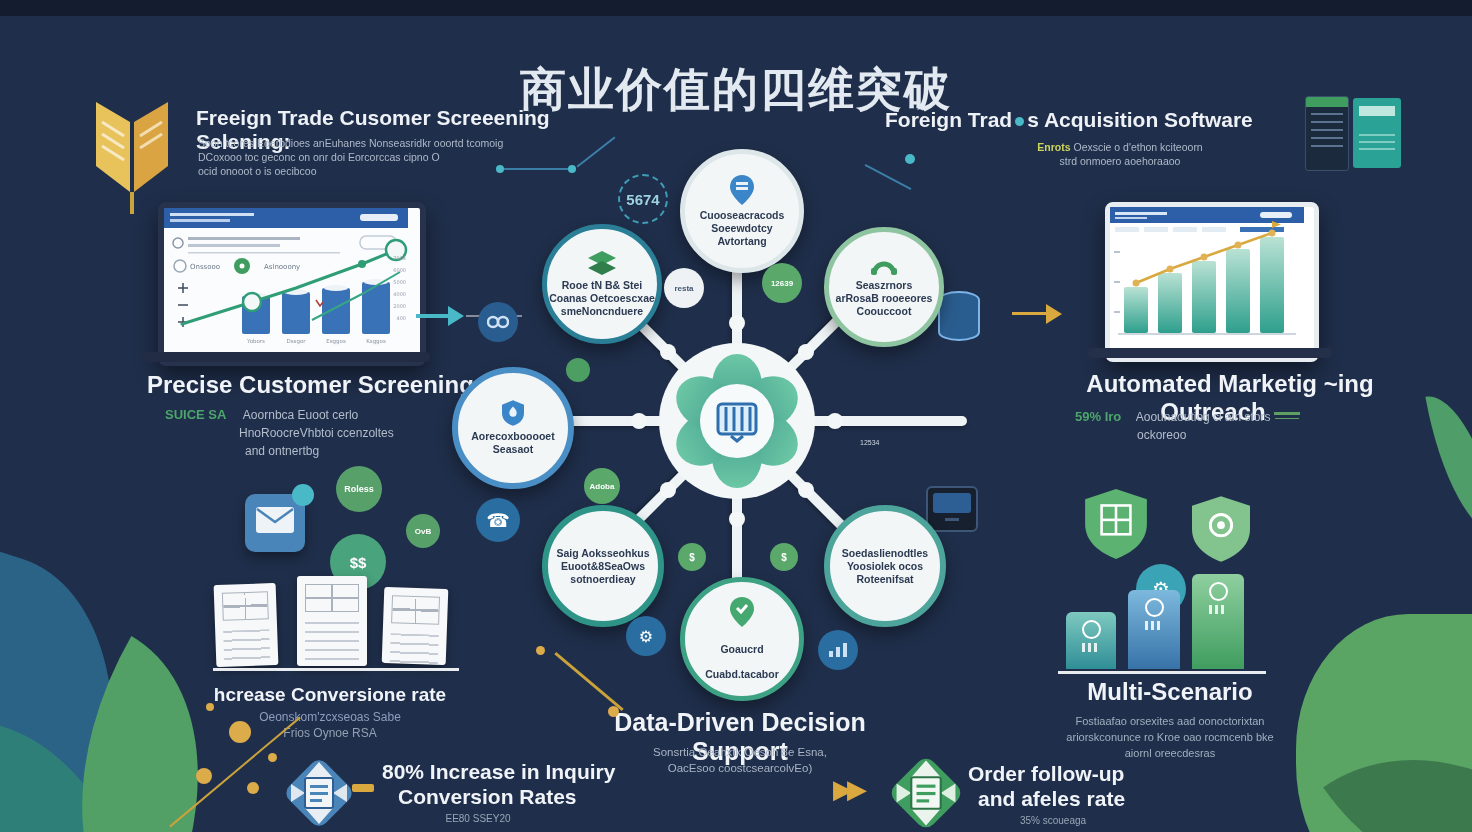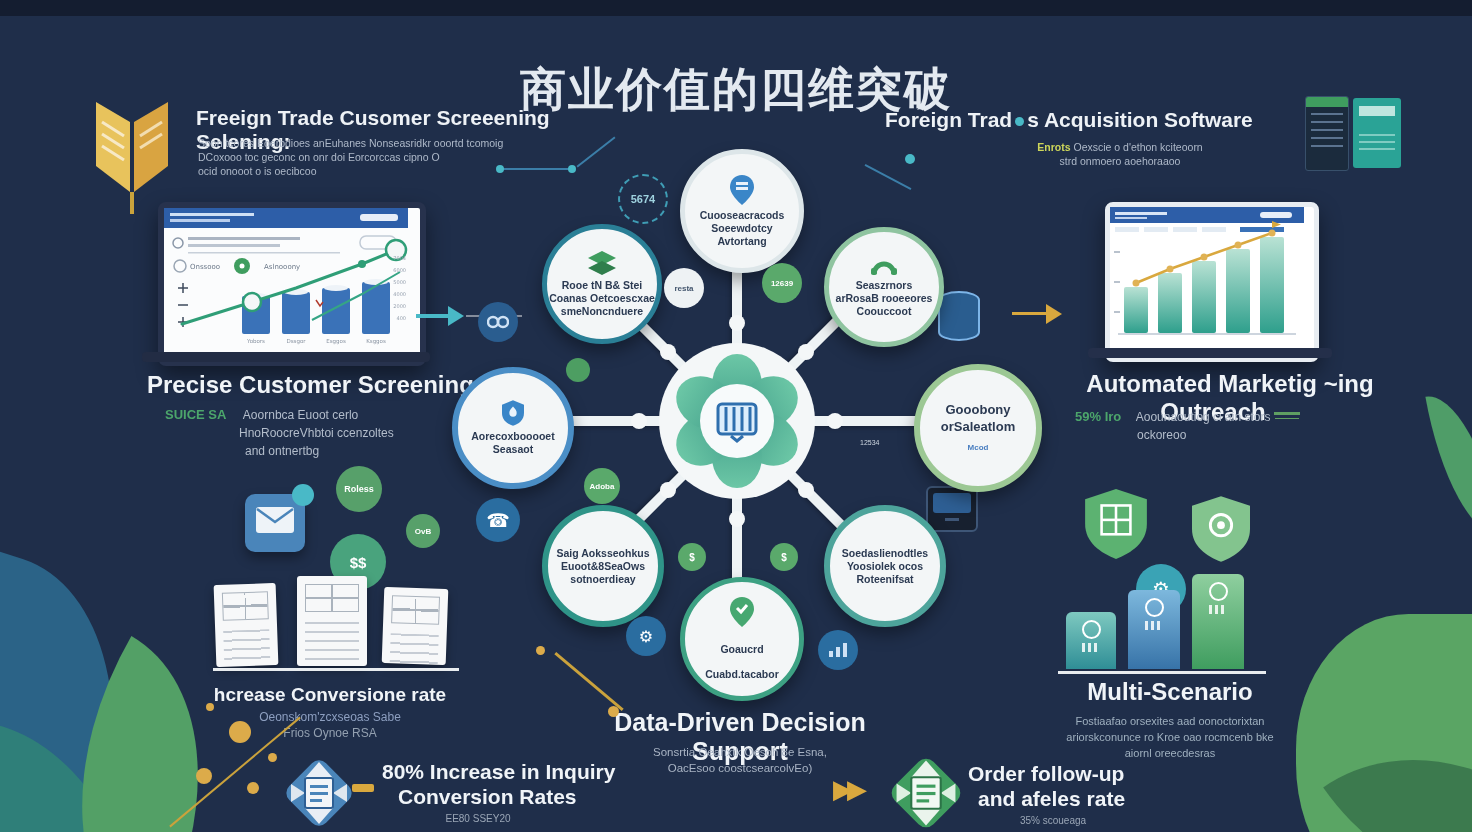--- a/index.html
+++ b/index.html
@@ -217,25 +217,20 @@
 
     <div class="sat" style="left:12px;top:233px;width:110px;height:110px;border:6px solid #4a8ec6;">
       <svg class="ic" width="22" height="26" viewBox="0 0 24 28">
         <path d="M12 0l12 5v9c0 8-6 12-12 14C6 26 0 22 0 14V5z" fill="#3a86c8"></path>
         <path d="M12 7c-3 3-4 5-4 7a4 4 0 0 0 8 0c0-2-1-4-4-7z" fill="#eaf3fb"></path>
       </svg>
       <div>Aorecoxbooooet</div>
       <div>Seasaot</div>
     </div>
 
-    <div class="sat" style="left:474px;top:230px;width:116px;height:116px;border:6px solid #9cc894;font-size:13px;line-height:17px;">
-      <div>Gooobony</div>
-      <div>orSaleatlom</div>
-      <div style="font-size:8px;color:#4a7fc1;margin-top:4px;">Mcod</div>
-    </div>
 
     <div class="sat" style="left:102px;top:371px;width:110px;height:110px;border:6px solid #2f9488;">
       <div>Saig Aoksseohkus</div>
       <div>Euoot&amp;8SeaOws</div>
       <div>sotnoerdieay</div>
     </div>
 
     <div class="sat" style="left:384px;top:371px;width:110px;height:110px;border:6px solid #4da49b;">
       <div>Soedaslienodtles</div>
       <div>Yoosiolek ocos</div>
@@ -271,21 +266,21 @@
       <g>
         <rect x="61" y="63" width="38" height="30" rx="4" fill="#ddeefc" stroke="#2f6fae" stroke-width="3"></rect>
         <line x1="69" y1="66" x2="69" y2="90" stroke="#2f6fae" stroke-width="3"></line>
         <line x1="77" y1="66" x2="77" y2="90" stroke="#2f6fae" stroke-width="3"></line>
         <line x1="85" y1="66" x2="85" y2="90" stroke="#2f6fae" stroke-width="3"></line>
         <line x1="93" y1="66" x2="93" y2="90" stroke="#2f6fae" stroke-width="3"></line>
         <path d="M74 95 l6 5 l6 -5" stroke="#2f6fae" stroke-width="3" fill="none"></path>
       </g>
     </svg>
 
-    <div class="chip" style="left:178px;top:40px;width:46px;height:46px;border:2px dashed #3f9db5;color:#9fd2df;font-size:11px;background:transparent;">5674</div>
+    <div class="chip" style="left:178px;top:40px;width:46px;height:46px;border:2px dashed #3f9db5;color:#9fd2df;font-size:15px;background:transparent;">5674</div>
     <div class="chip" style="left:224px;top:134px;width:40px;height:40px;background:#eef2f4;color:#44566e;font-size:8px;">resta</div>
     <div class="chip" style="left:322px;top:129px;width:40px;height:40px;background:#5aa96b;font-size:8px;">12639</div>
     <div class="chip" style="left:126px;top:224px;width:24px;height:24px;background:#4d9e62;"></div>
     <div class="chip" style="left:144px;top:334px;width:36px;height:36px;background:#5aa96b;font-size:8px;">Adoba</div>
     <div class="abs" style="left:420px;top:305px;color:#cfd8e2;font-size:7px;">12534</div>
     <div class="chip" style="left:238px;top:409px;width:28px;height:28px;background:#5aa96b;font-size:10px;">$</div>
     <div class="chip" style="left:330px;top:409px;width:28px;height:28px;background:#5aa96b;font-size:10px;">$</div>
     <div class="chip" style="left:38px;top:168px;width:40px;height:40px;background:#2a5d8f;font-size:15px;">
       <svg width="22" height="14" viewBox="0 0 22 14">
         <circle cx="6" cy="7" r="5" fill="none" stroke="#cfe2f5" stroke-width="2.5"></circle>

